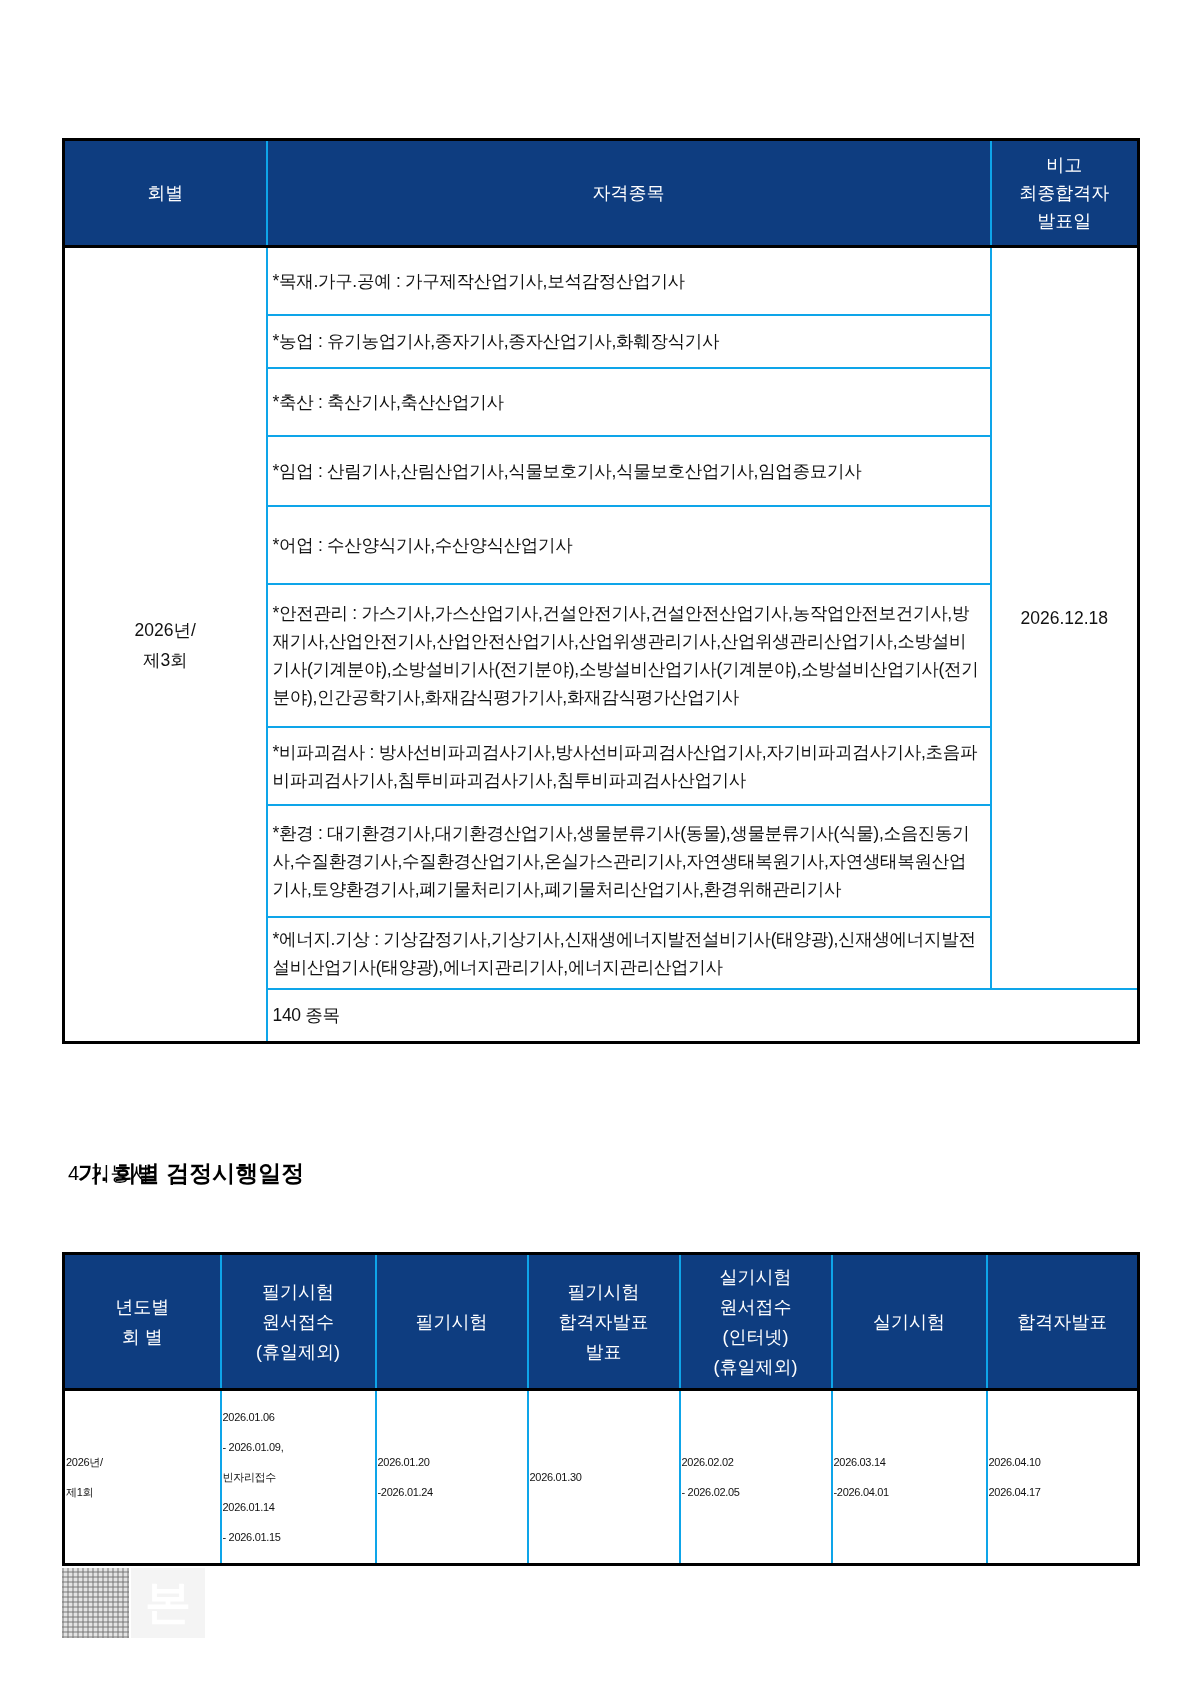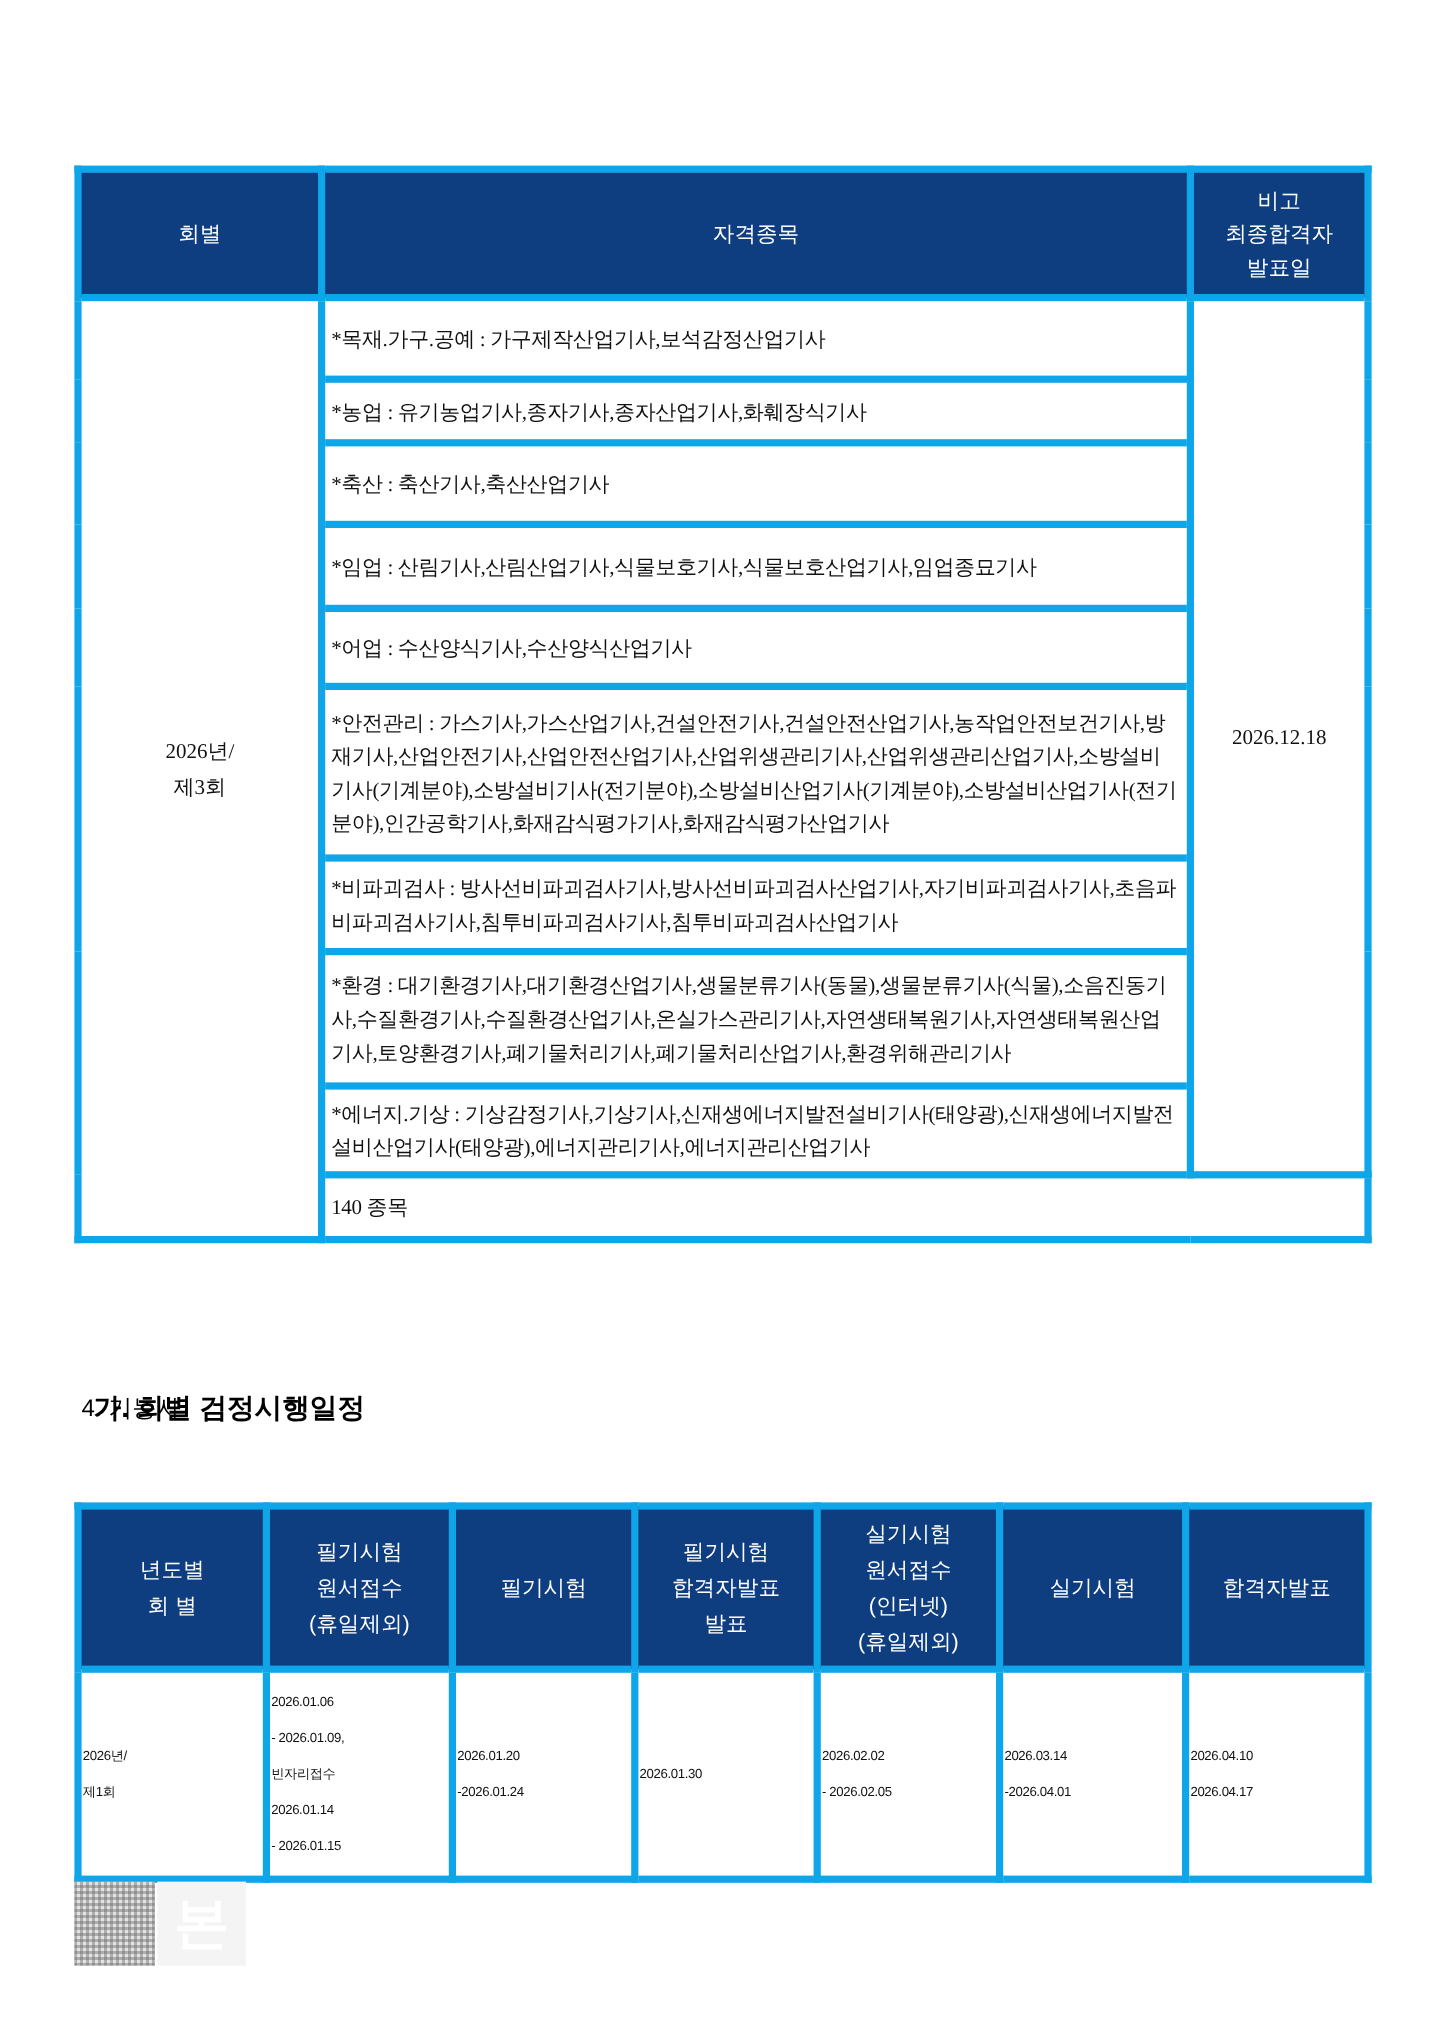--- a/index.html
+++ b/index.html
@@ -6,31 +6,31 @@
   .page{
     position:relative;
     width:1200px;height:1698px;
     background:#ffffff;
     font-family:"Liberation Sans","DejaVu Sans",sans-serif;
     color:#111;
     overflow:hidden;
   }
   table{border-collapse:collapse;table-layout:fixed;}
   .doc-table{border:3px solid #000;position:absolute;}
-  .doc-table th,.doc-table td{border:6px solid #0ea5e9;box-sizing:border-box;}
+  .doc-table th,.doc-table td{border:2px solid #0ea5e9;box-sizing:border-box;}
   .doc-table th{
     background:#0e3d80;color:#ffffff;font-weight:normal;
     text-align:center;vertical-align:middle;
     font-size:18px;line-height:28px;white-space:pre-line;padding:2px;
   }
   
   #qual-table{left:62px;top:138px;width:1075px;}
   #qual-table thead tr{height:107px;}
   #qual-table thead th{border-bottom:3px solid #000;}
-  #qual-table td{vertical-align:middle;font-family:Liberation Serif, serif;}
+  #qual-table td{vertical-align:middle;}
   .subj{
     font-size:17.5px;line-height:28px;
     text-align:left;padding:6px 8px 6px 5px;
     word-break:break-all;letter-spacing:-0.3px;
   }
   .center-cell{
     text-align:center;white-space:pre-line;
     font-size:17.5px;line-height:30px;
   }
   
@@ -95,21 +95,21 @@
       </tr>
       <tr style="height:53px">
         <td class="subj">*농업 : 유기농업기사,종자기사,종자산업기사,화훼장식기사</td>
       </tr>
       <tr style="height:68px">
         <td class="subj">*축산 : 축산기사,축산산업기사</td>
       </tr>
       <tr style="height:70px">
         <td class="subj">*임업 : 산림기사,산림산업기사,식물보호기사,식물보호산업기사,임업종묘기사</td>
       </tr>
-      <tr style="height:65px">
+      <tr style="height:78px">
         <td class="subj">*어업 : 수산양식기사,수산양식산업기사</td>
       </tr>
       <tr style="height:143px">
         <td class="subj">*안전관리 : 가스기사,가스산업기사,건설안전기사,건설안전산업기사,농작업안전보건기사,방재기사,산업안전기사,산업안전산업기사,산업위생관리기사,산업위생관리산업기사,소방설비기사(기계분야),소방설비기사(전기분야),소방설비산업기사(기계분야),소방설비산업기사(전기분야),인간공학기사,화재감식평가기사,화재감식평가산업기사</td>
       </tr>
       <tr style="height:78px">
         <td class="subj">*비파괴검사 : 방사선비파괴검사기사,방사선비파괴검사산업기사,자기비파괴검사기사,초음파비파괴검사기사,침투비파괴검사기사,침투비파괴검사산업기사</td>
       </tr>
       <tr style="height:112px">
         <td class="subj">*환경 : 대기환경기사,대기환경산업기사,생물분류기사(동물),생물분류기사(식물),소음진동기사,수질환경기사,수질환경산업기사,온실가스관리기사,자연생태복원기사,자연생태복원산업기사,토양환경기사,폐기물처리기사,폐기물처리산업기사,환경위해관리기사</td>

